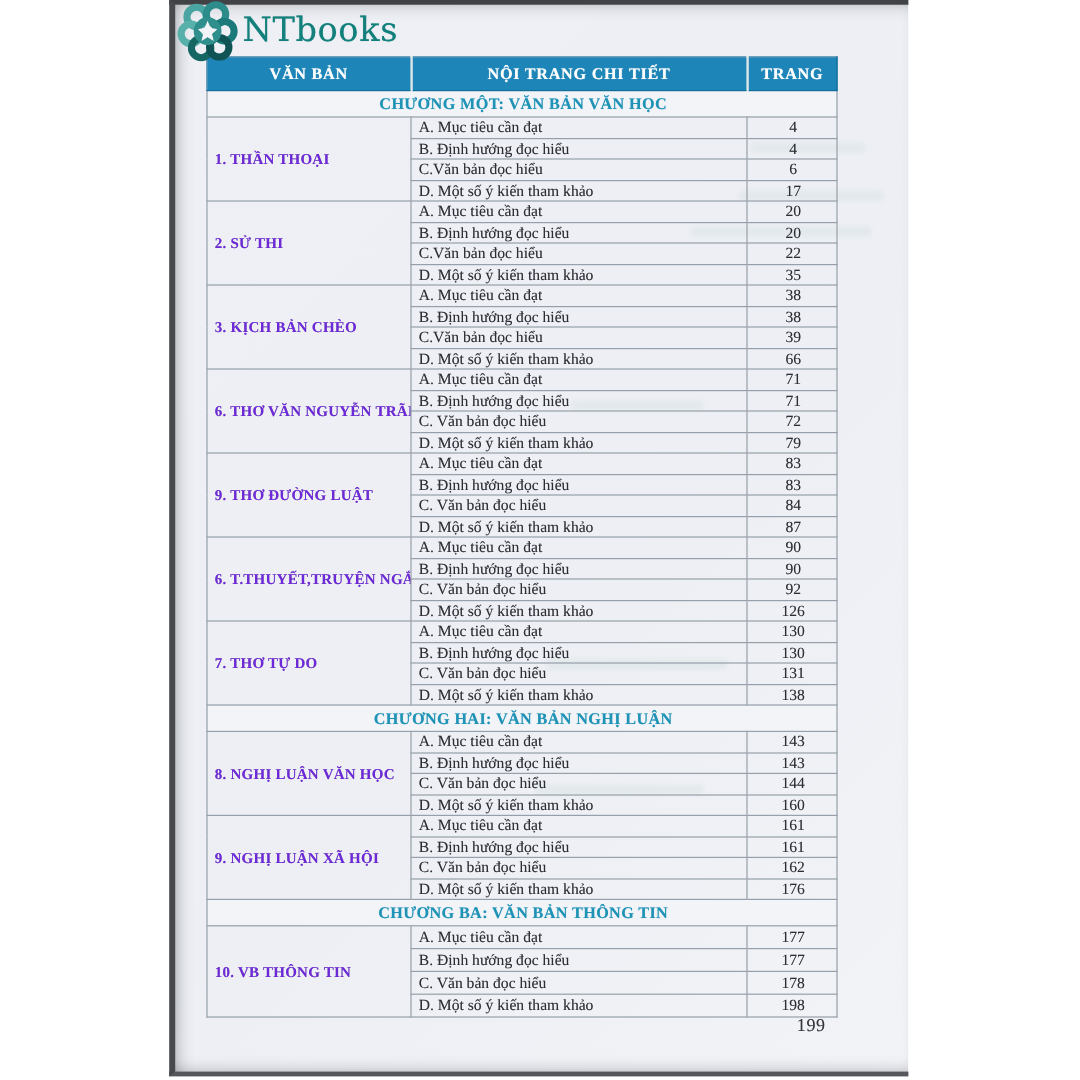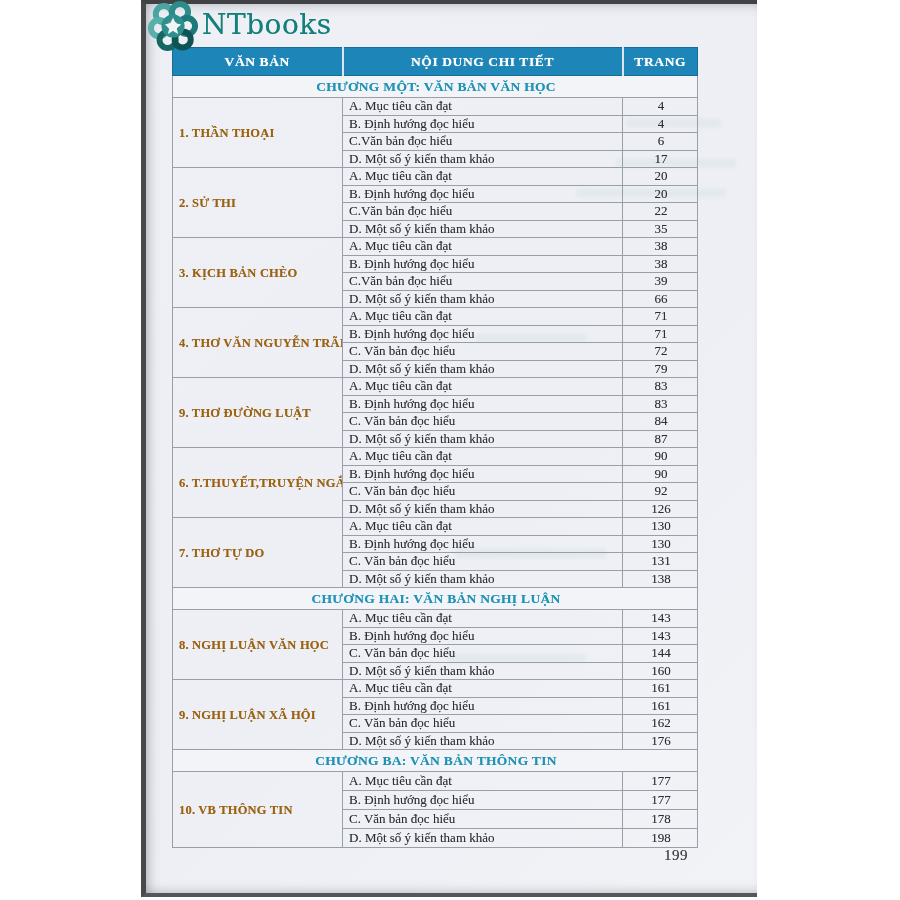--- a/index.html
+++ b/index.html
@@ -54,21 +54,21 @@
     border:1px solid #97a0aa;background:transparent;
     padding:0 4px 0 6px;height:16.5px;line-height:16px;vertical-align:middle;
     overflow:hidden;white-space:nowrap;
   }
   tr.chapter-row td{
     height:21px;text-align:center;font-weight:bold;font-size:13.5px;
     color:var(--chapter-color,#1f93b6);letter-spacing:.3px;background:#f3f4f8;
     white-space:nowrap;text-shadow:0 0 .6px rgba(31,147,182,.55);font-family:Liberation Serif, serif;
   }
   td.section-cell{
-    font-weight:bold;font-size:12.5px;letter-spacing:.2px;color:#a16207;
+    font-weight:bold;font-size:12.5px;letter-spacing:.2px;color:#6d28d9;
     white-space:normal;line-height:15px;padding-left:5px;
   }
   td.page-cell{text-align:center;padding:0 10px 0 0;}
   tr.tall td{height:18px;}
 
   
   .page-number{
     position:absolute;left:640px;top:847px;width:72px;text-align:center;
     font-size:15px;color:#35363c;z-index:2;letter-spacing:.5px;
     text-shadow:0 0 .5px rgba(50,50,58,.4);
@@ -110,21 +110,21 @@
 
   <table class="toc">
     <colgroup>
         <col class="c-van-ban">
         <col class="c-noi-dung">
         <col class="c-trang">
       </colgroup>
     <thead>
       <tr>
         <th>VĂN BẢN</th>
-        <th>NỘI DUNG CHI TIẾT</th>
+        <th>NỘI TRANG CHI TIẾT</th>
         <th>TRANG</th>
       </tr>
     </thead>
     <tbody id="toc-body">
         <tr class="chapter-row">
           <td colspan="3">CHƯƠNG MỘT: VĂN BẢN VĂN HỌC</td>
         </tr>
         <tr class="body-row">
           <td class="section-cell" rowspan="4">1. THẦN THOẠI</td>
           <td class="content-cell">A. Mục tiêu cần đạt</td>
@@ -170,21 +170,21 @@
         </tr>
         <tr class="body-row">
           <td class="content-cell">C.Văn bản đọc hiểu</td>
           <td class="page-cell">39</td>
         </tr>
         <tr class="body-row">
           <td class="content-cell">D. Một số ý kiến tham khảo</td>
           <td class="page-cell">66</td>
         </tr>
         <tr class="body-row">
-          <td class="section-cell" rowspan="4">4. THƠ VĂN NGUYỄN TRÃI</td>
+          <td class="section-cell" rowspan="4">6. THƠ VĂN NGUYỄN TRÃI</td>
           <td class="content-cell">A. Mục tiêu cần đạt</td>
           <td class="page-cell">71</td>
         </tr>
         <tr class="body-row">
           <td class="content-cell">B. Định hướng đọc hiểu</td>
           <td class="page-cell">71</td>
         </tr>
         <tr class="body-row">
           <td class="content-cell">C. Văn bản đọc hiểu</td>
           <td class="page-cell">72</td>

